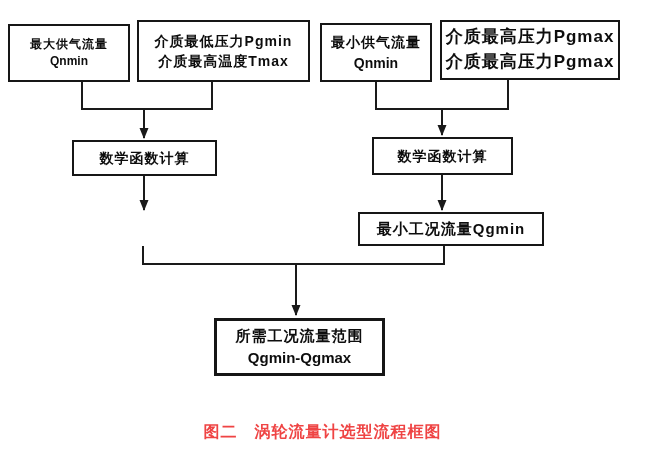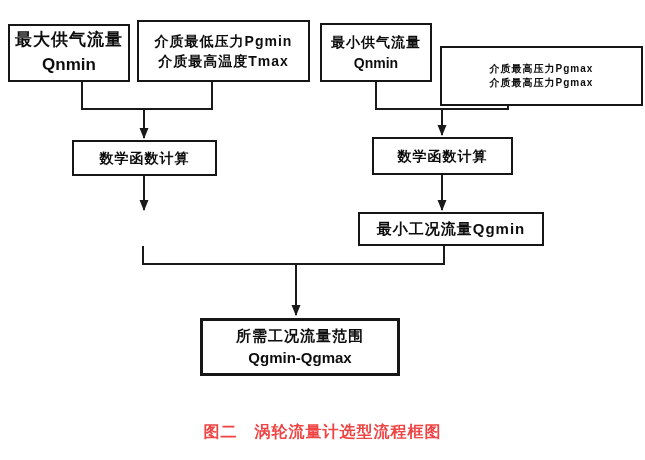--- a/index.html
+++ b/index.html
@@ -31,29 +31,29 @@
     display: flex;
     flex-direction: column;
     align-items: center;
     justify-content: center;
     text-align: center;
     font-weight: bold;
     line-height: 1.45;
     letter-spacing: 1px;
   }
   .node .latin { letter-spacing: 0; }
-  .n-qnmax       { left: 8px;   top: 24px;  width: 122px; height: 58px; font-size: 17px; }
+  .n-qnmax       { left: 8px;   top: 24px;  width: 122px; height: 58px; font-size: 12px; }
   .n-pgmin-tmax  { left: 137px; top: 20px;  width: 173px; height: 62px; font-size: 14px; }
   .n-qnmin       { left: 320px; top: 23px;  width: 112px; height: 59px; font-size: 14px; }
-  .n-pgmax-tmin  { left: 440px; top: 20px;  width: 203px; height: 60px; font-size: 10px; margin-top: 26px; }
+  .n-pgmax-tmin  { left: 440px; top: 20px;  width: 180px; height: 60px; font-size: 17px; }
   .n-calc-left   { left: 72px;  top: 140px; width: 145px; height: 36px; font-size: 14px; }
   .n-calc-right  { left: 372px; top: 137px; width: 141px; height: 38px; font-size: 14px; }
   .n-qgmax       { left: 56px;  top: 212px; width: 171px; height: 34px; font-size: 15px; }
   .n-qgmin       { left: 358px; top: 212px; width: 186px; height: 34px; font-size: 15px; }
-  .n-range       { left: 200px; top: 318px; width: 200px; height: 58px; font-size: 15px; border-width: 3px; }
+  .n-range       { left: 214px; top: 318px; width: 171px; height: 58px; font-size: 15px; border-width: 3px; }
   .caption {
     position: absolute;
     left: 0;
     top: 422px;
     width: 100%;
     text-align: center;
     font-weight: bold;
     font-size: 16px;
     letter-spacing: 1px;
     color: #ef4444;

